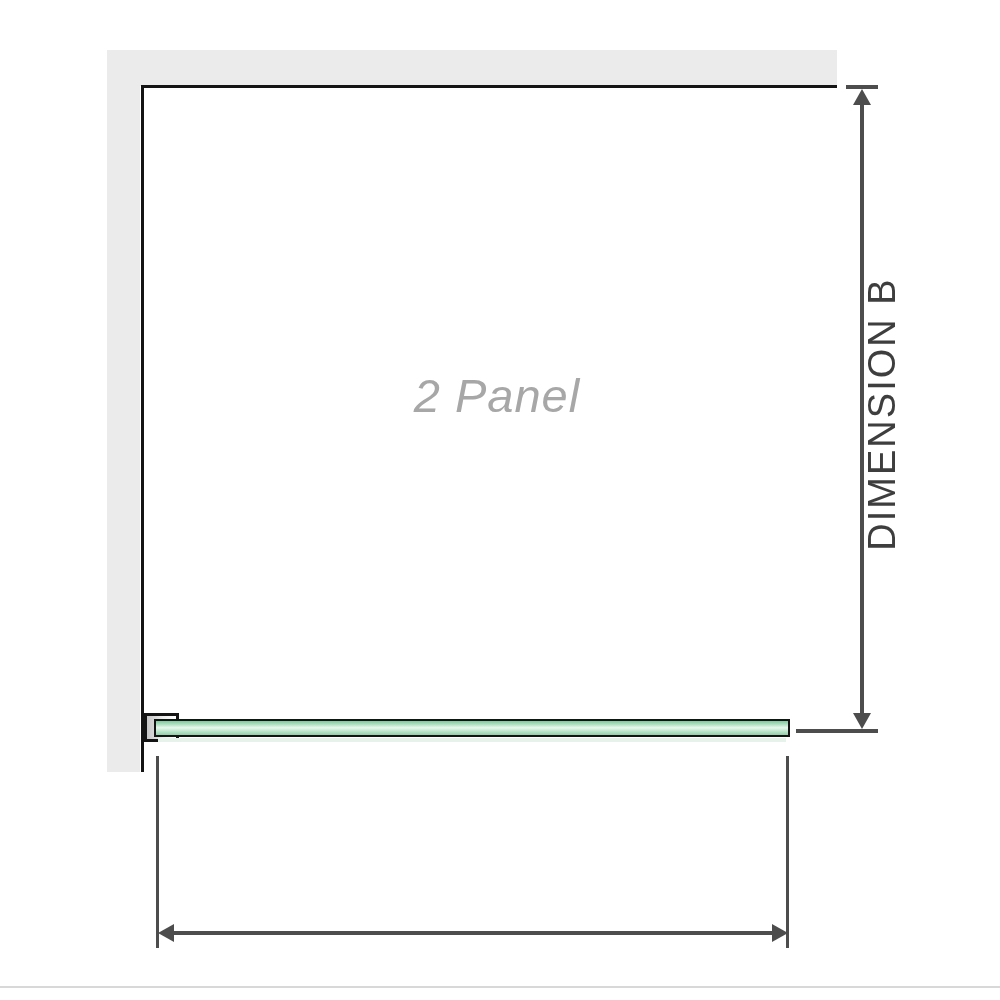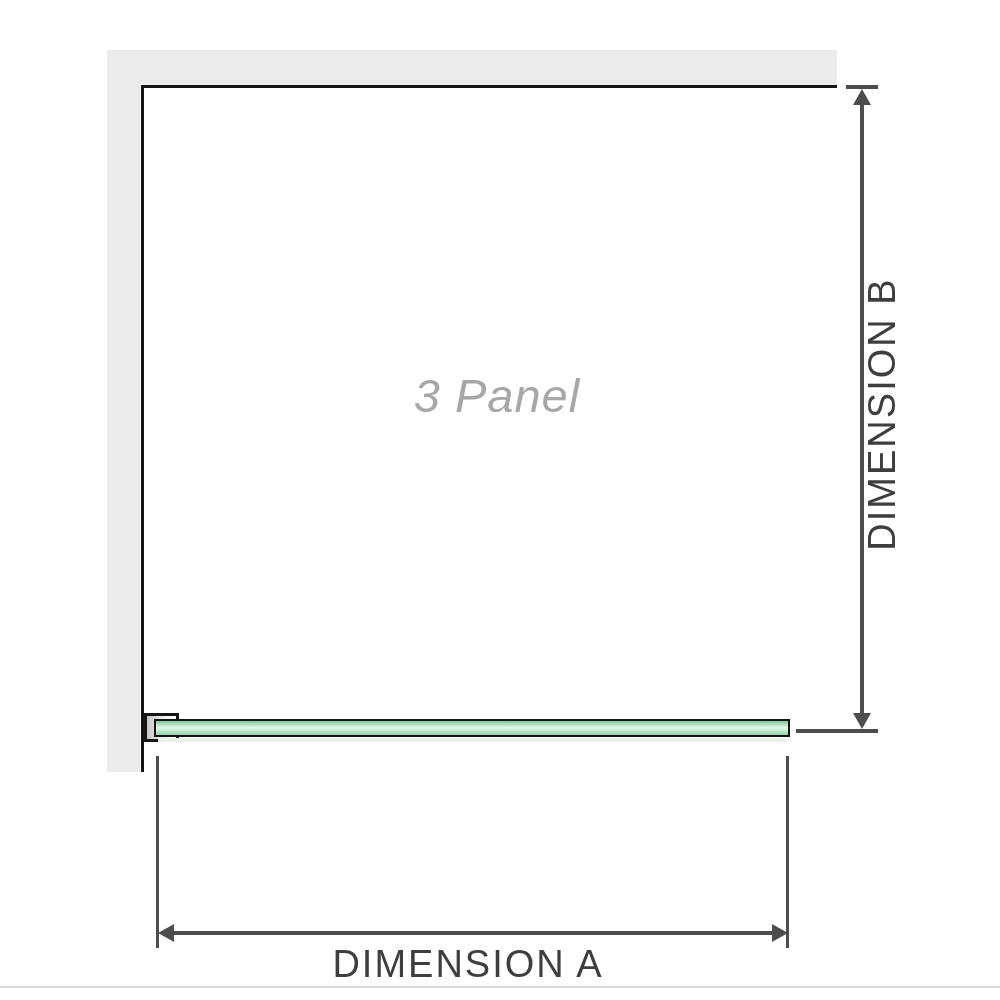--- a/index.html
+++ b/index.html
@@ -132,35 +132,34 @@
 </head>
 <body>
 
 <div id="canvas">
 
   <div class="abs wall-top"></div>
   <div class="abs wall-left"></div>
 
   <div class="abs panel-outline"></div>
 
-  <div class="abs panel-label">3 Panel</div>
+  <div class="abs panel-label">2 Panel</div>
 
   <div class="abs bracket"></div>
   <div class="abs glass-panel"></div>
   <div class="abs glass-shadow"></div>
 
   <div class="abs dim dimB-cap-top"></div>
   <div class="abs dim dimB-cap-bot"></div>
   <div class="abs dim dimB-shaft"></div>
   <div class="abs arrow dimB-arrow-up"></div>
   <div class="abs arrow dimB-arrow-down"></div>
   <div class="abs dim-label dimB-label">DIMENSION B</div>
 
   <div class="abs dim dimA-ext-left"></div>
   <div class="abs dim dimA-ext-right"></div>
   <div class="abs dim dimA-shaft"></div>
   <div class="abs arrow dimA-arrow-left"></div>
   <div class="abs arrow dimA-arrow-right"></div>
-  <div class="abs dim-label dimA-label">DIMENSION A</div>
 
   <div class="abs bottom-divider"></div>
 
 </div>
 
 </body></html>

